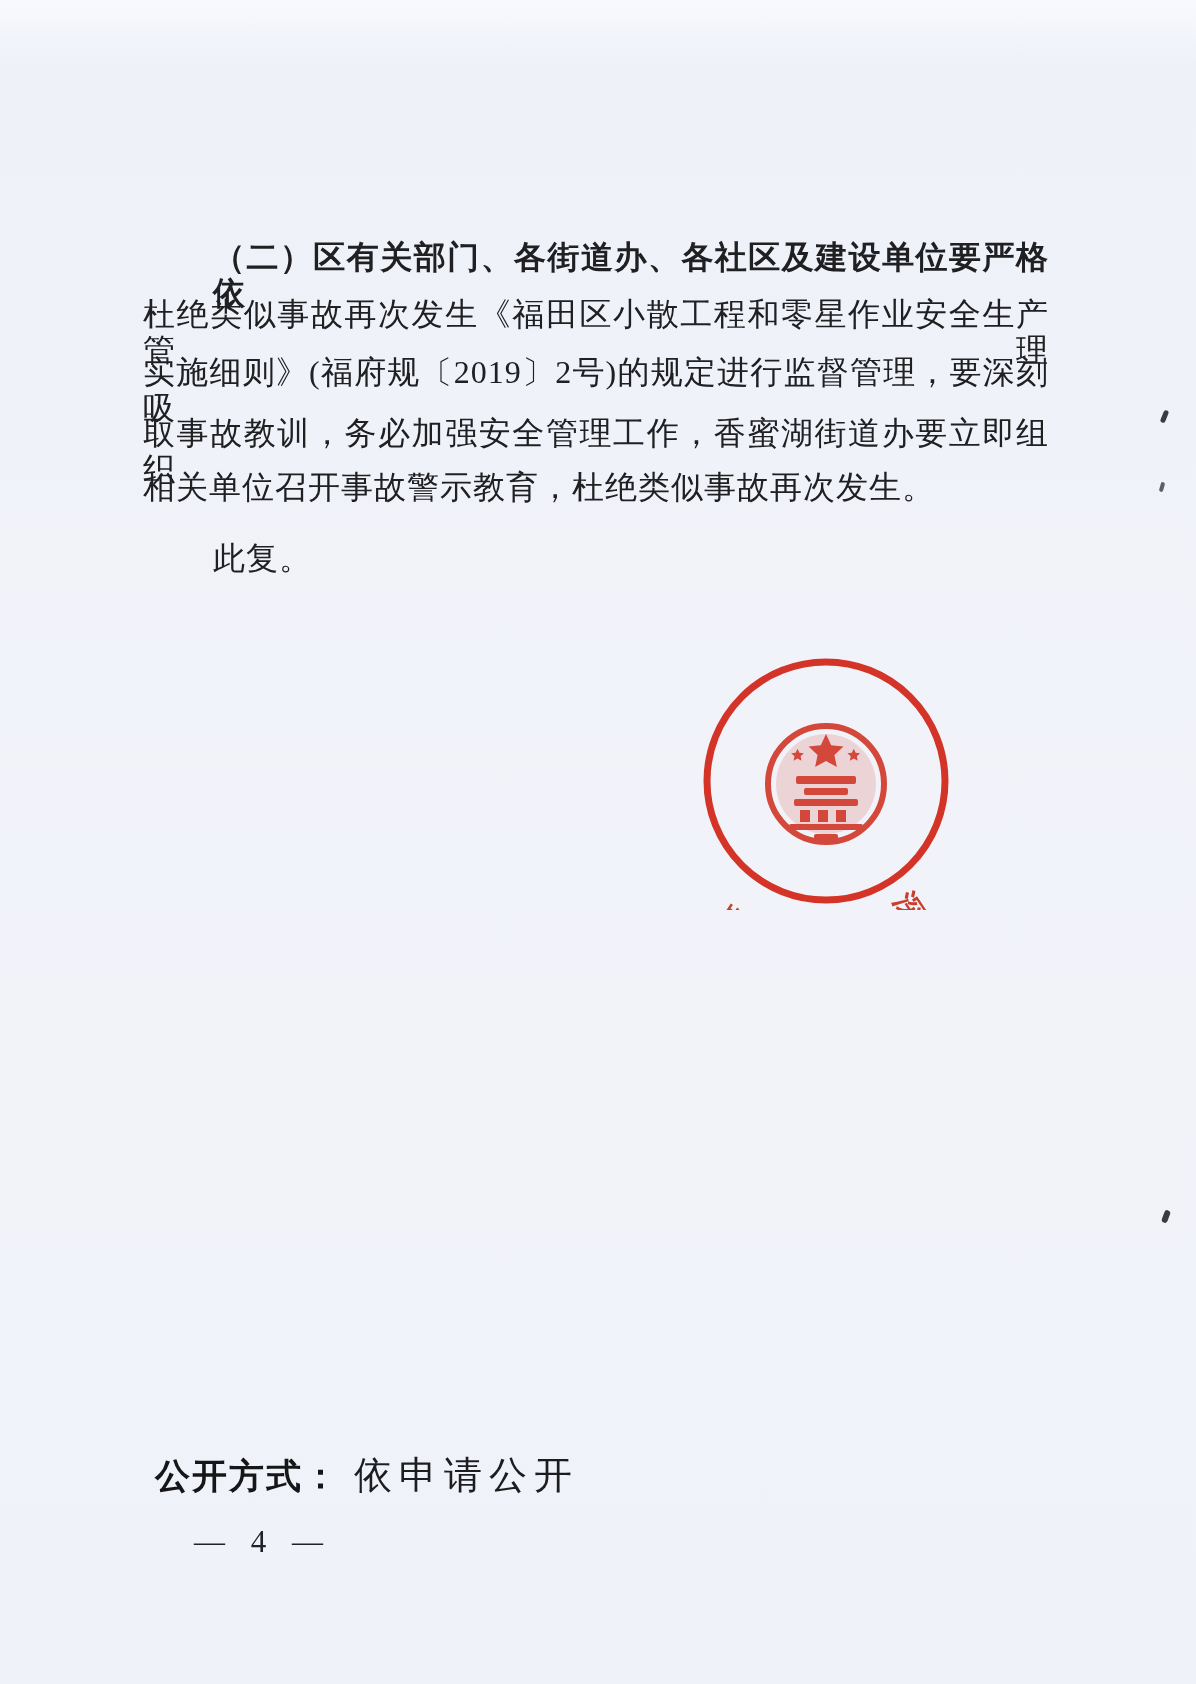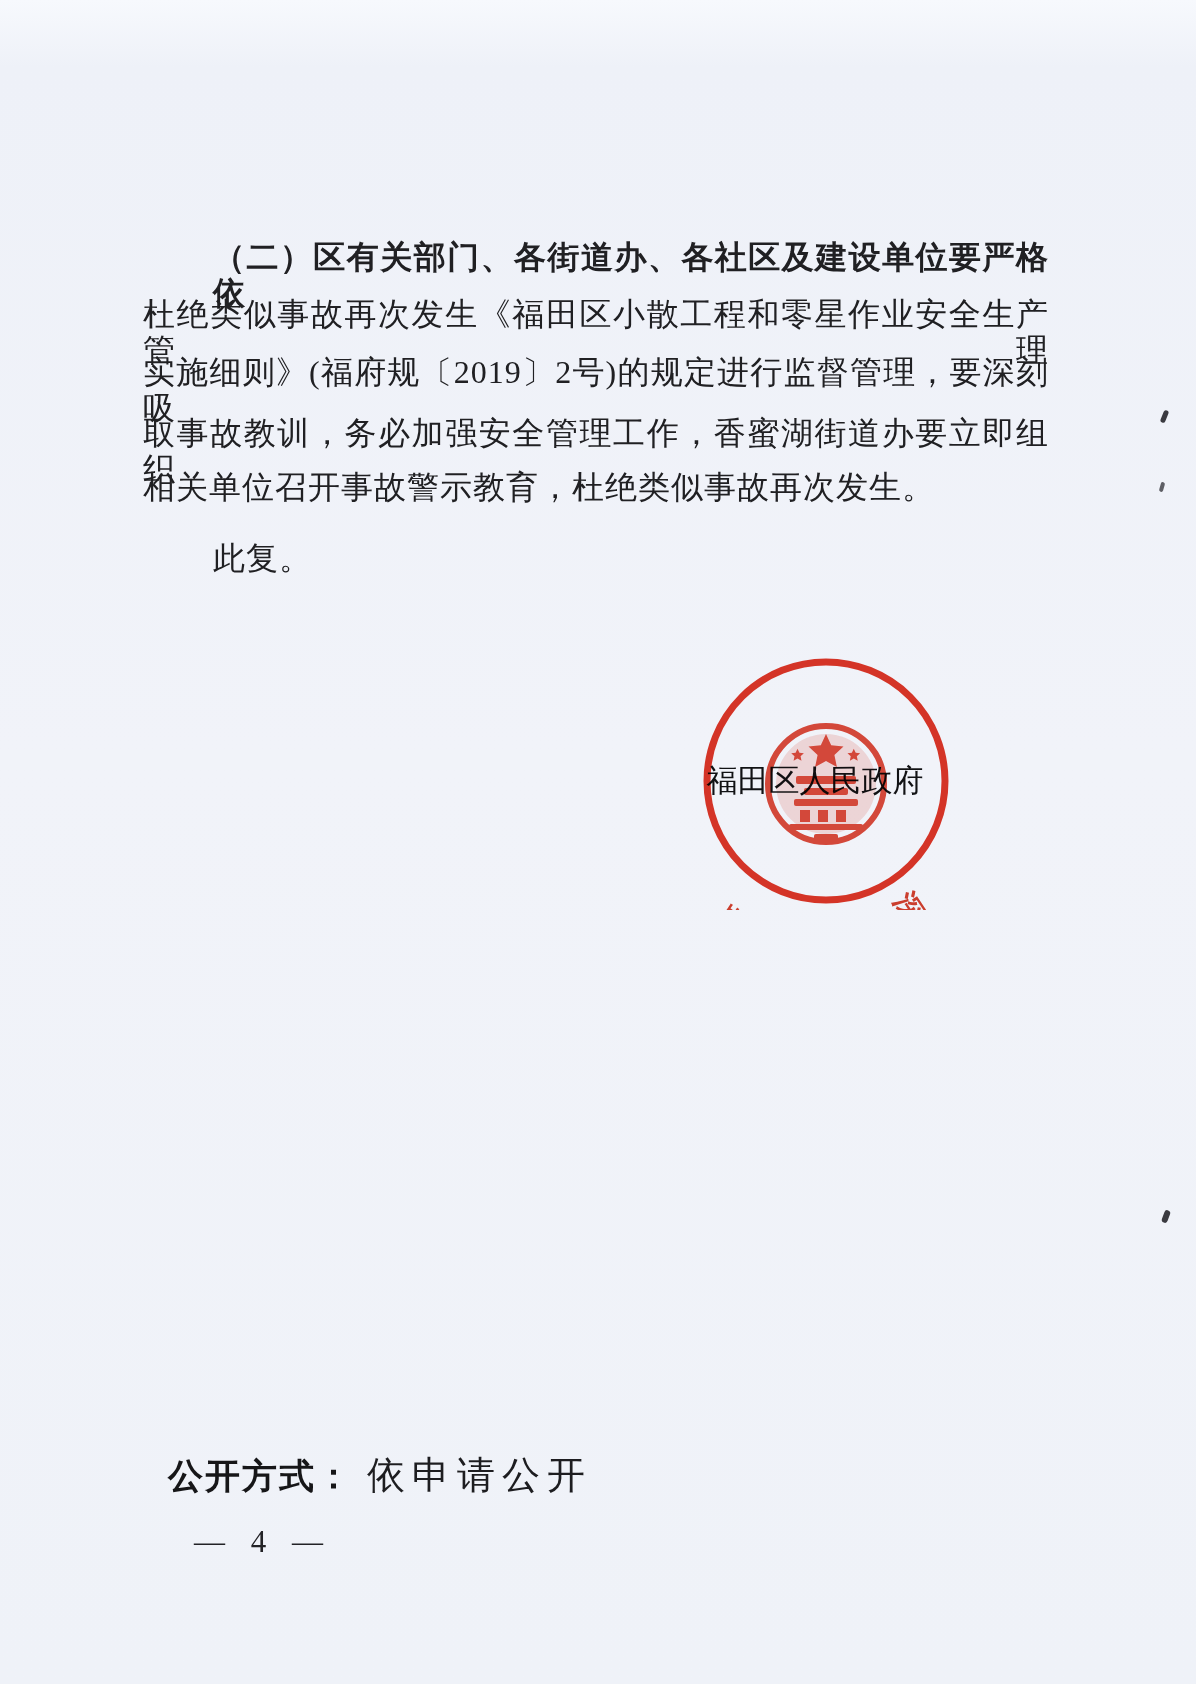--- a/index.html
+++ b/index.html
@@ -61,21 +61,20 @@
   }
 
   
   .disclosure {
     position: absolute;
     left: 155px;
     top: 1450px;
     display: flex;
     align-items: baseline;
     gap: 14px;
-    margin-left: 13px;
   }
   .disclosure .label {
     font-family: "Liberation Sans", "DejaVu Sans", sans-serif;
     font-weight: bold;
     font-size: 35px;
     letter-spacing: 2px;
     color: #161618;
   }
   .disclosure .value {
     font-size: 38px;
@@ -140,21 +139,20 @@
       <rect x="97" y="147" width="64" height="7" rx="2"></rect>
       <rect x="103" y="158" width="10" height="12"></rect>
       <rect x="121" y="158" width="10" height="12"></rect>
       <rect x="139" y="158" width="10" height="12"></rect>
       <rect x="92" y="172" width="74" height="6" rx="2"></rect>
 
       <rect x="117" y="182" width="24" height="6" rx="2"></rect>
     </g>
   </svg>
 
-  <div class="sig authority">福田区人民政府</div>
 
   <div class="disclosure">
     <span class="label">公开方式：</span>
     <span class="value">依申请公开</span>
   </div>
   <div class="page-number">— 4 —</div>
 
   <div class="artifact a1"></div>
   <div class="artifact a2"></div>
   <div class="artifact a3"></div>

